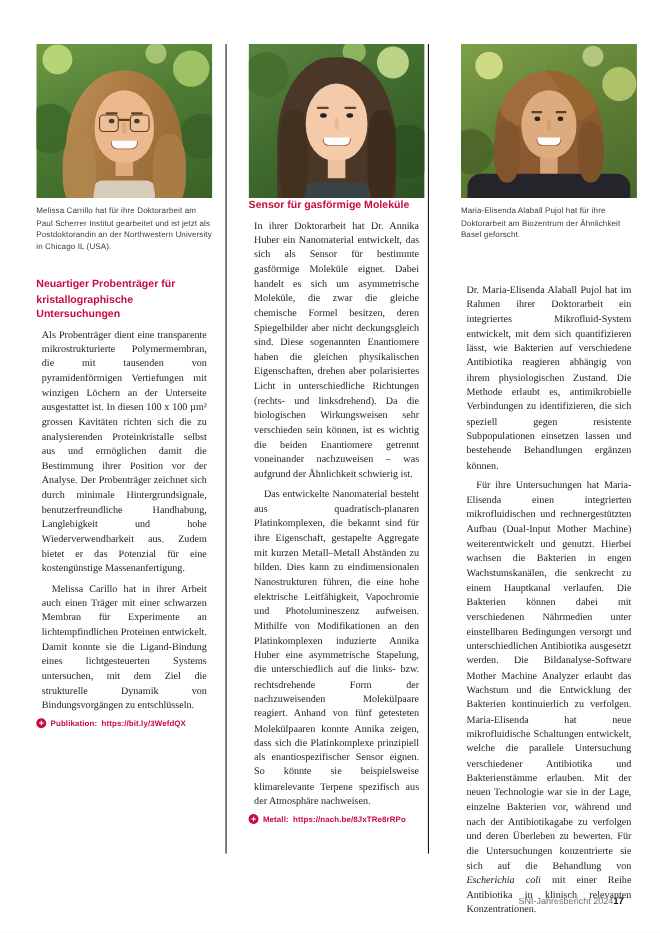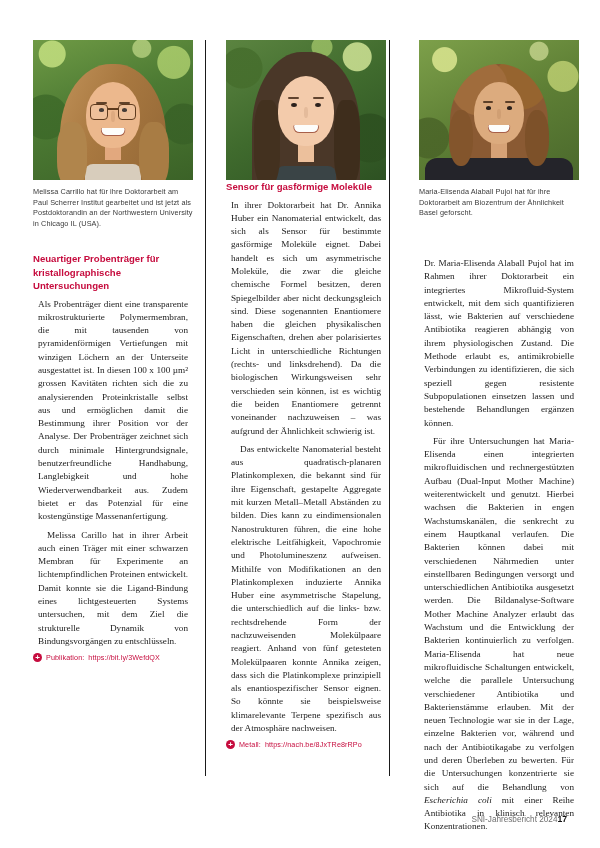--- a/index.html
+++ b/index.html
@@ -88,21 +88,21 @@
   
   .caption{height:72px;box-sizing:border-box;padding-top:7px;font-size:7.3px;line-height:10.6px;color:var(--caption-ink);letter-spacing:.1px;}
   .heading{margin:0 0 5px 0;font-size:9.6px;line-height:13.5px;font-weight:bold;color:var(--accent);}
   .body{font-family:"Liberation Serif",serif;font-size:9.2px;line-height:13.3px;color:var(--body-ink);text-align:justify;hyphens:auto;-webkit-hyphens:auto;}
   .body p{margin:5px;}
   .body p.indent{text-indent:9px;}
   .linkrow{display:flex;align-items:center;gap:4px;margin-top:4px;}
   .plus-icon{flex:0 0 auto;width:9px;height:9px;border-radius:50%;background:var(--accent);color:#fff;
       font-size:8px;line-height:9px;font-weight:bold;text-align:center;}
   .plus-icon::before{content:"+";}
-  .link-label,.link-url{font-size:7.2px;font-weight:normal;color:var(--accent);text-decoration:none;letter-spacing:.1px;}
+  .link-label,.link-url{font-size:7.2px;font-weight:bold;color:var(--accent);text-decoration:none;letter-spacing:.1px;}
 
   .footer{position:absolute;top:814px;right:33px;display:flex;align-items:baseline;}
   .footer .report{font-size:8.2px;color:var(--footer-gray);}
   .footer .pagenum{font-size:8.6px;font-weight:bold;color:#111;}
 </style>
 </head>
 <body>
 
 <div class="page">
   <div class="divider d1"></div>

